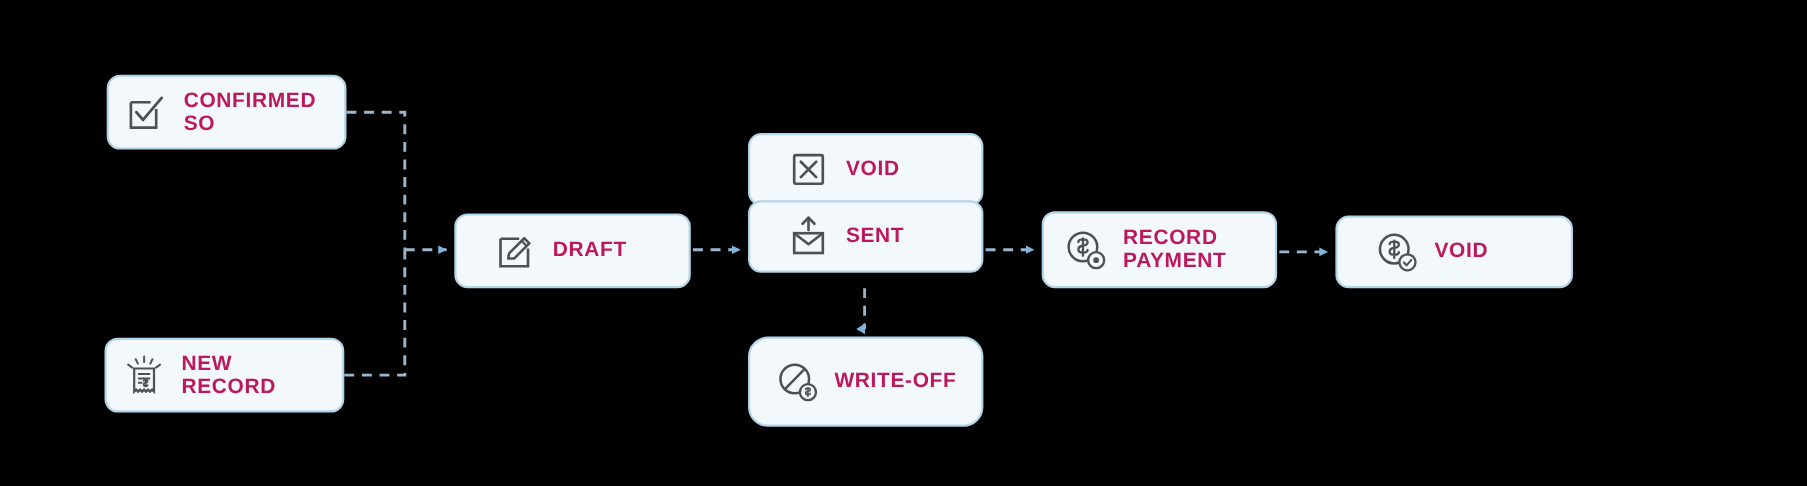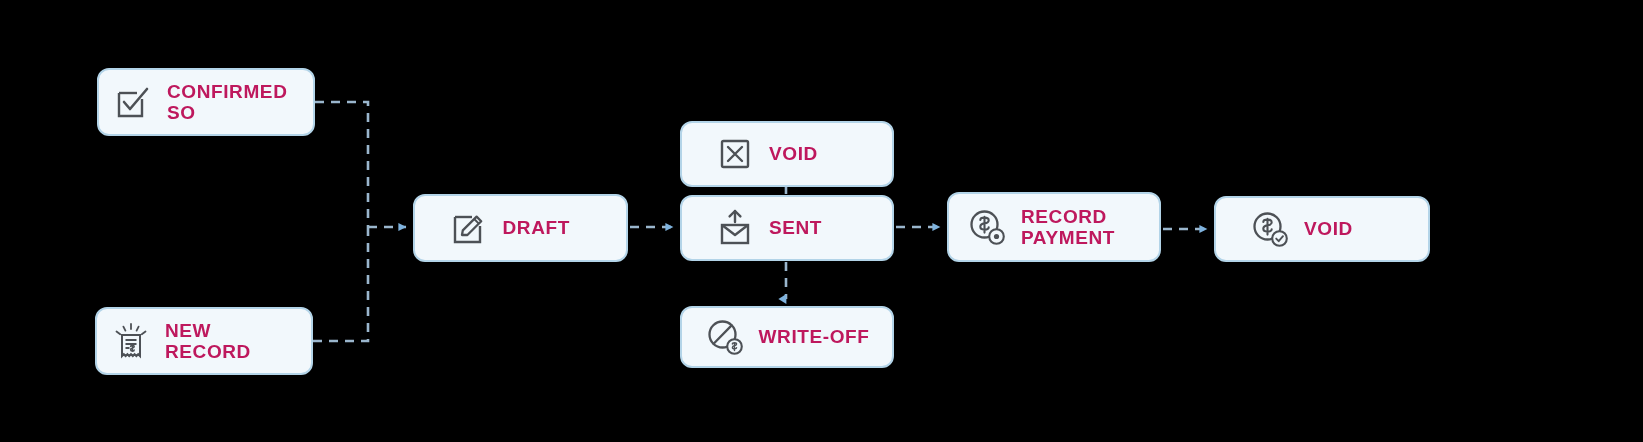--- a/index.html
+++ b/index.html
@@ -52,22 +52,22 @@
     letter-spacing: 0.6px;
     line-height: 1.12;
     white-space: pre-line;
     text-align: left;
   }
   
   #node-confirmed-so { left: 97px;   top: 68px;  width: 218px; height: 68px; }
   #node-new-invoice  { left: 95px;   top: 307px; width: 218px; height: 68px; }
   #node-draft        { left: 413px;  top: 194px; width: 215px; height: 68px; }
   #node-void         { left: 680px;  top: 85px;  width: 214px; height: 66px; margin-top: 36px; }
-  #node-sent         { left: 680px;  top: 195px; width: 214px; height: 66px; }
-  #node-write-off    { left: 680px;  top: 306px; width: 214px; height: 62px; }
+  #node-sent         { left: 680px;  top: 182px; width: 214px; height: 66px; }
+  #node-write-off    { left: 680px;  top: 306px; width: 214px; height: 82px; border-radius: 18px; }
   #node-record-pay   { left: 947px;  top: 192px; width: 214px; height: 70px; }
   #node-paid         { left: 1214px; top: 196px; width: 216px; height: 66px; }
 
   #node-draft .label,
   #node-void .label,
   #node-sent .label,
   #node-write-off .label,
   #node-paid .label { min-width: 90px; }
   #node-record-pay .label { min-width: 120px; }
 </style>

